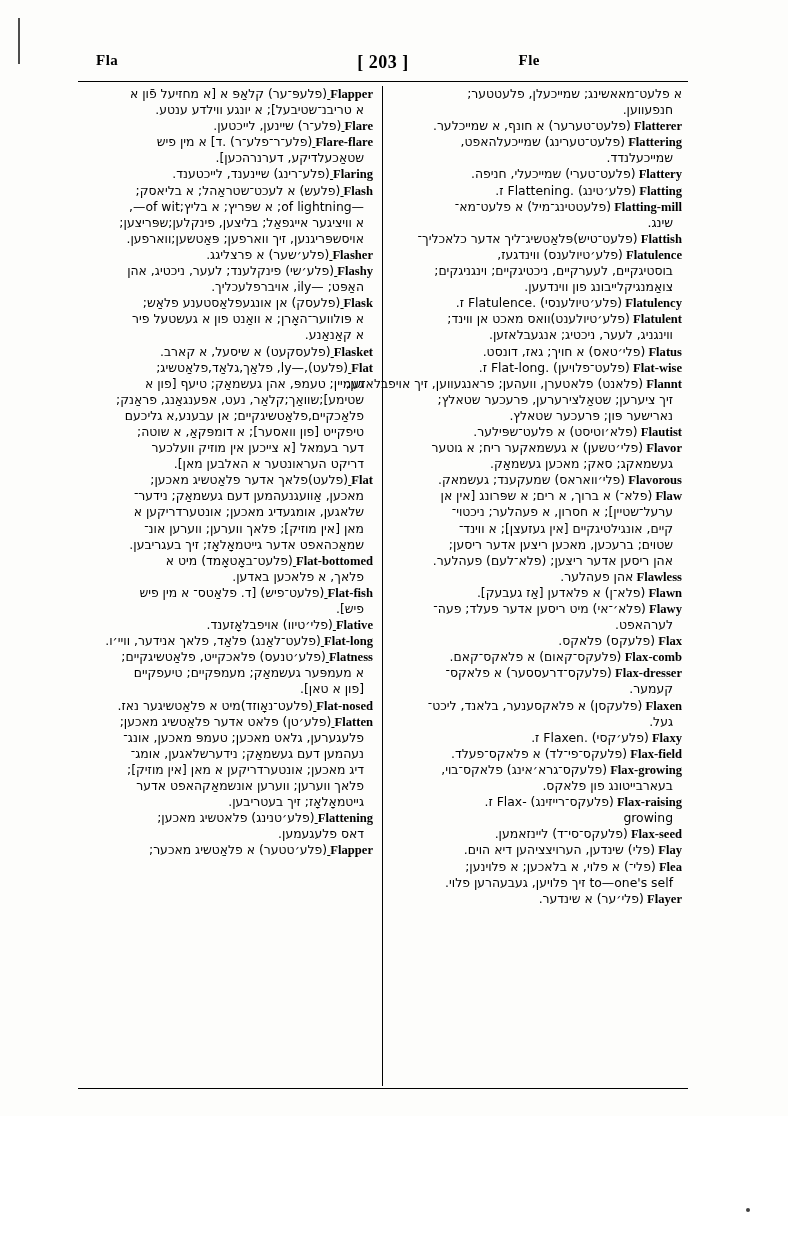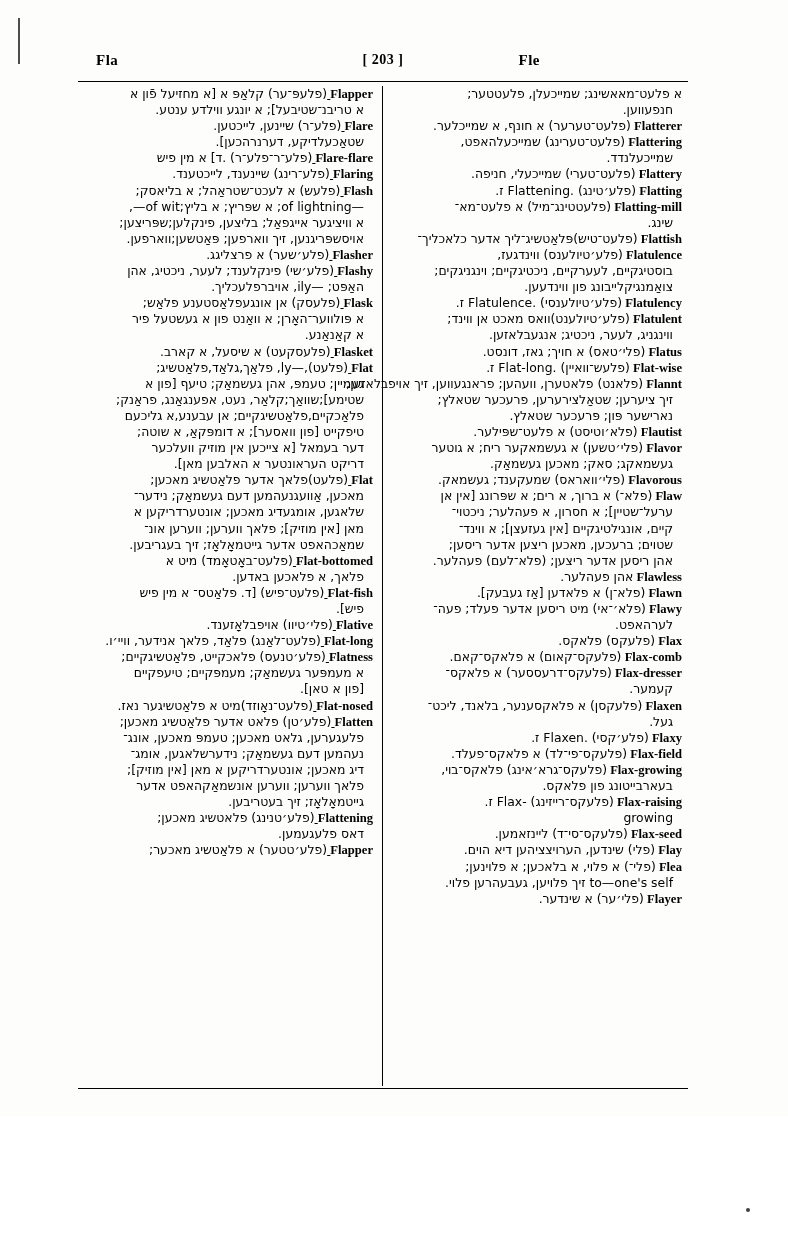--- a/index.html
+++ b/index.html
@@ -50,21 +50,21 @@
     font-weight: bold;
     font-size: 15px;
     letter-spacing: .5px;
   }
   .runhead .rh-left {
     position: absolute; left: 18px; top: 0;
   }
   .runhead .rh-center {
     position: absolute; left: 0; right: 0; top: 0; text-align: center;
     font-weight: bold;
-    font-size: 14px;
+    font-size: 18px;
   }
   .runhead .rh-right {
     position: absolute; right: 148px; top: 0;
   }
   .rule {
     border-top: 1px solid #000;
     margin-top: 3px;
     margin-bottom: 4px;
   }
   .rule-bottom {
@@ -144,22 +144,22 @@
 
       <div class="col col-left" id="col-0">
           <div class="entry">
             <div class="line"><span class="hw">Flapper</span> <span class="heb">(פלעפּ־ער) קלאַפּ א [א מחזיעל פֿון א</span></div>
             <div class="line ind"><span class="heb">א טריבנ־שטיבעל]; א יונגע ווילדע ענטע.</span></div>
           </div>
           <div class="entry">
             <div class="line"><span class="hw">Flare</span> <span class="heb">(פלע־ר) שיינען, לייכטען.</span></div>
           </div>
           <div class="entry">
+            <div class="line"><span class="hw">Flare-flare</span> <span class="heb">(פלע־ר־פלע־ר) .ד] א מין פיש</span></div>
             <div class="line ind"><span class="heb">שטאַכעלדיקע, דערנרהכען].</span></div>
-            <div class="line"><span class="hw">Flare-flare</span> <span class="heb">(פלע־ר־פלע־ר) .ד] א מין פיש</span></div>
           </div>
           <div class="entry">
             <div class="line"><span class="hw">Flaring</span> <span class="heb">(פלע־רינג) שיינענד, לייכטענד.</span></div>
           </div>
           <div class="entry">
             <div class="line"><span class="hw">Flash</span> <span class="heb">(פלעש) א לעכט־שטראַהל; א בליאסק;</span></div>
             <div class="line ind"><span class="heb">—of lightning; א שפּריץ; א בליץ;of wit—,</span></div>
             <div class="line ind"><span class="heb">א וויציגער אייגפאַל; בליצען, פינקלען;שפּריצען;</span></div>
             <div class="line ind"><span class="heb">אויסשפּריגנען, זיך ווארפען; פּאַטשען;ווארפען.</span></div>
           </div>
@@ -269,21 +269,21 @@
             <div class="line"><span class="hw">Flatulency</span> <span class="heb">(פלע׳טיולענסי) .Flatulence ז.</span></div>
           </div>
           <div class="entry">
             <div class="line"><span class="hw">Flatulent</span> <span class="heb">(פלע׳טיולענט)וואס מאכט אן ווינד;</span></div>
             <div class="line ind"><span class="heb">ווינגניג, לעער, ניכטיג; אנגעבלאזען.</span></div>
           </div>
           <div class="entry">
             <div class="line"><span class="hw">Flatus</span> <span class="heb">(פלי׳טאס) א חויך; גאז, דונסט.</span></div>
           </div>
           <div class="entry">
-            <div class="line"><span class="hw">Flat-wise</span> <span class="heb">(פלעש־וואיין) .Flat-long ז.</span></div>
+            <div class="line"><span class="hw">Flat-wise</span> <span class="heb">(פלעט־פלויען) .Flat-long ז.</span></div>
           </div>
           <div class="entry">
             <div class="line"><span class="hw">Flannt</span> <span class="heb">(פלאנט) פלאטערן, וועהען; פראנגעווען, זיך אויפבלאזען;</span></div>
             <div class="line ind"><span class="heb">זיך ציערען; שטאַלצירערען, פרעכער שטאלץ;</span></div>
             <div class="line ind"><span class="heb">נארישער פּון; פּרעכער שטאלץ.</span></div>
           </div>
           <div class="entry">
             <div class="line"><span class="hw">Flautist</span> <span class="heb">(פלא׳וטיסט) א פלעט־שפּילער.</span></div>
           </div>
           <div class="entry">

